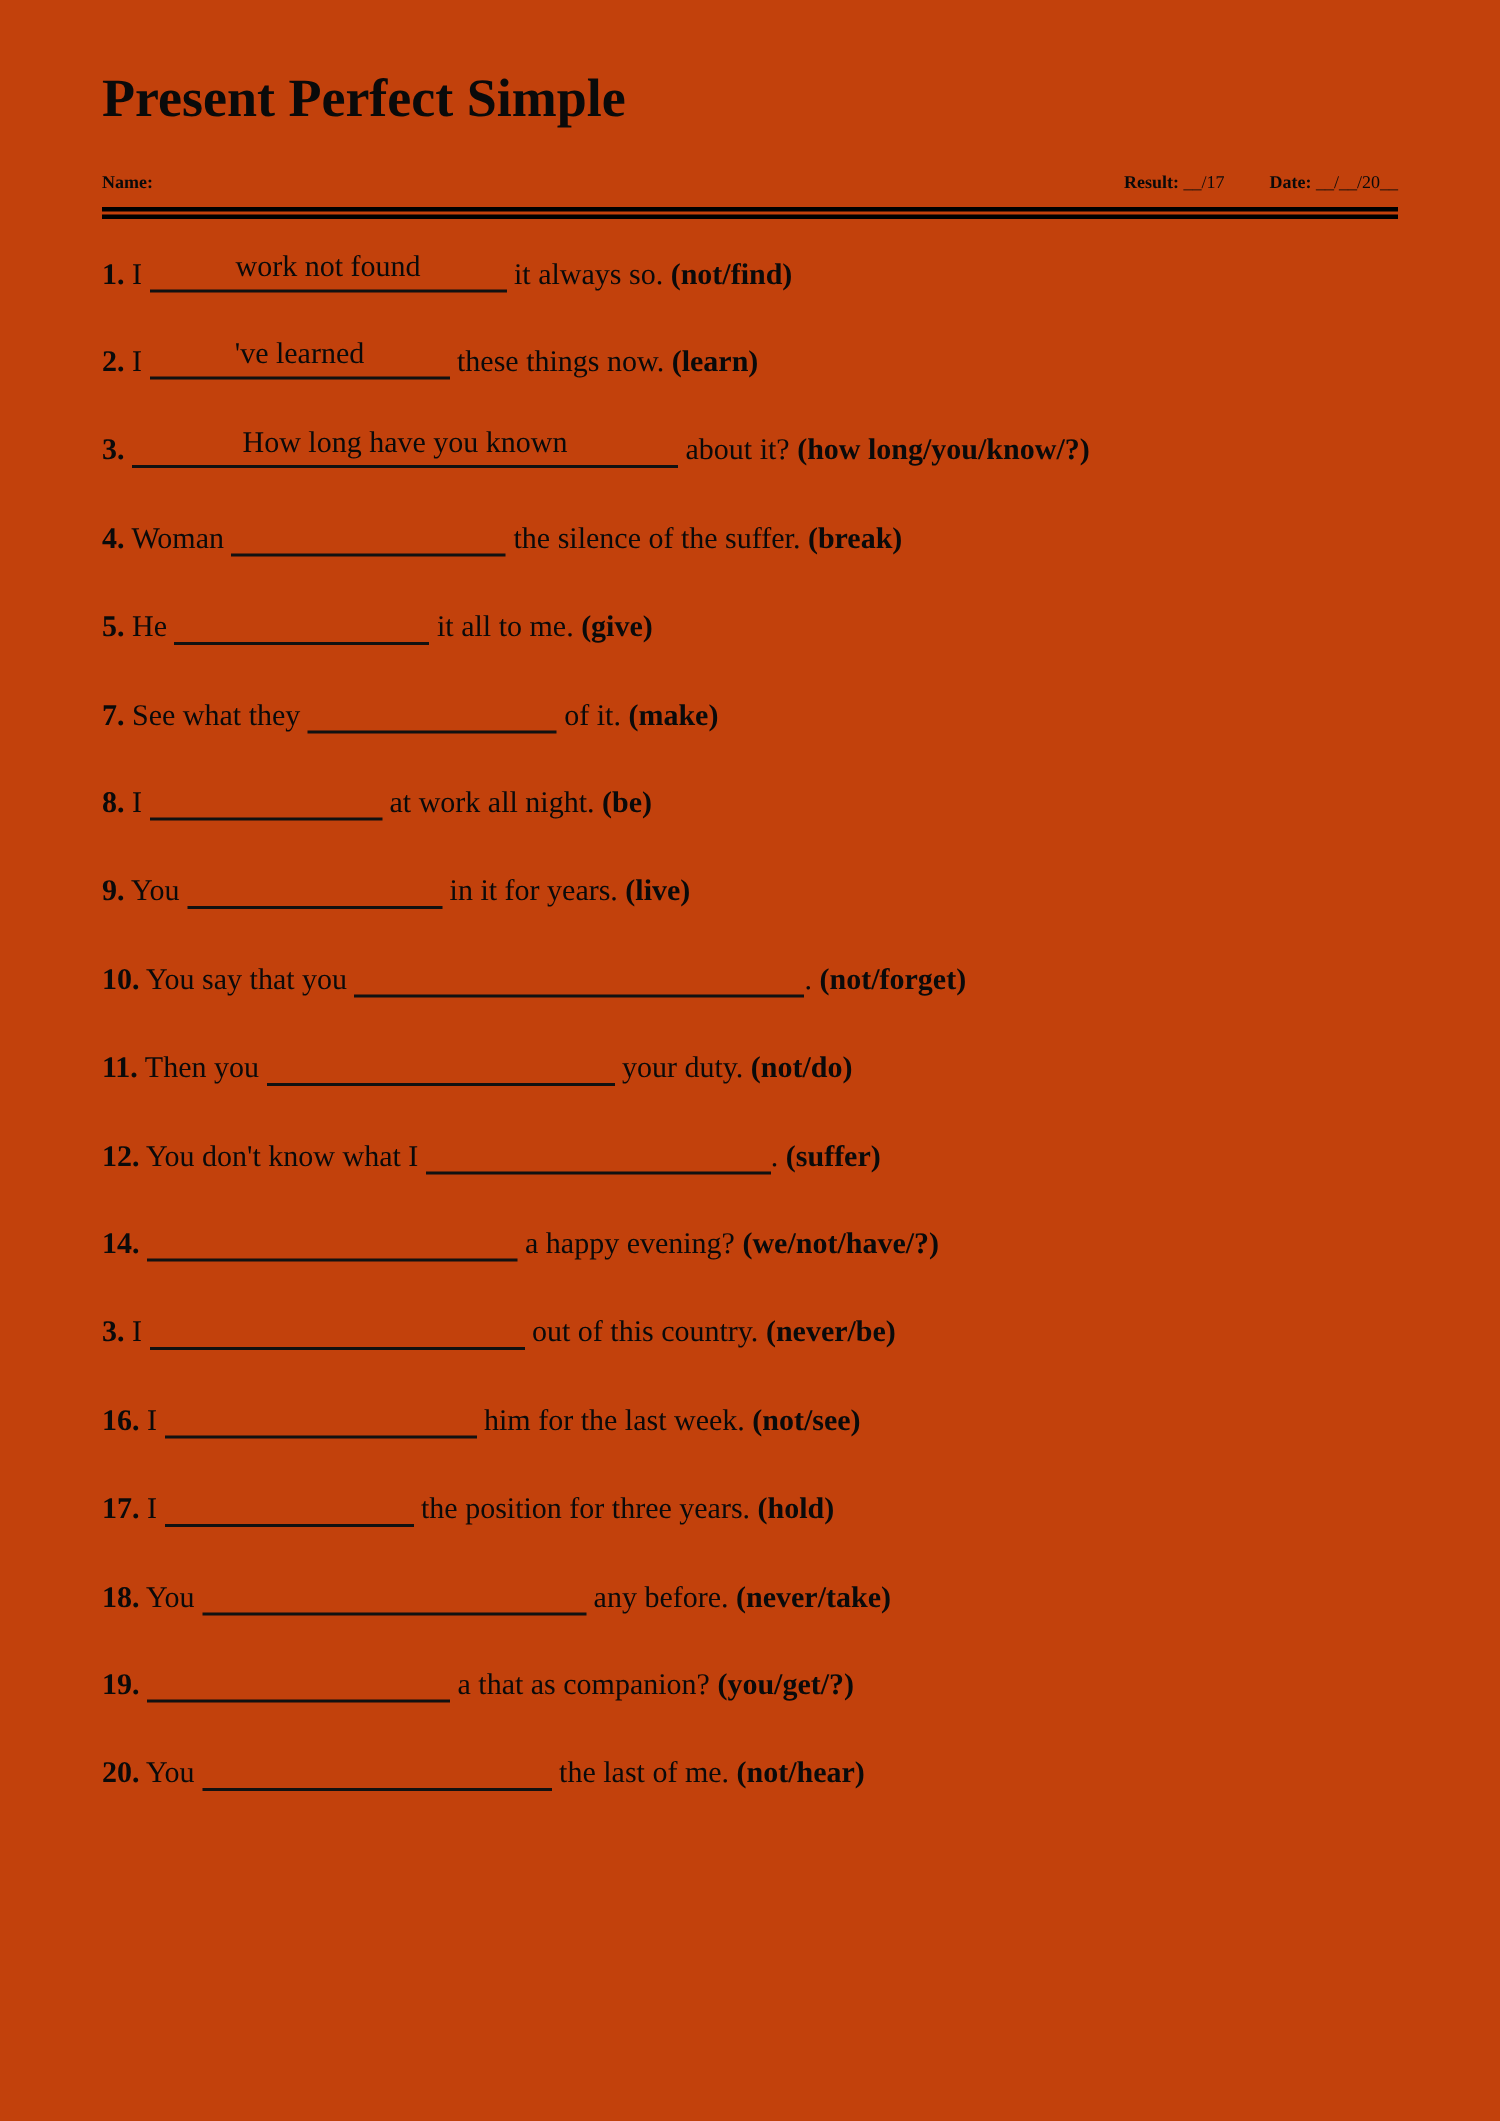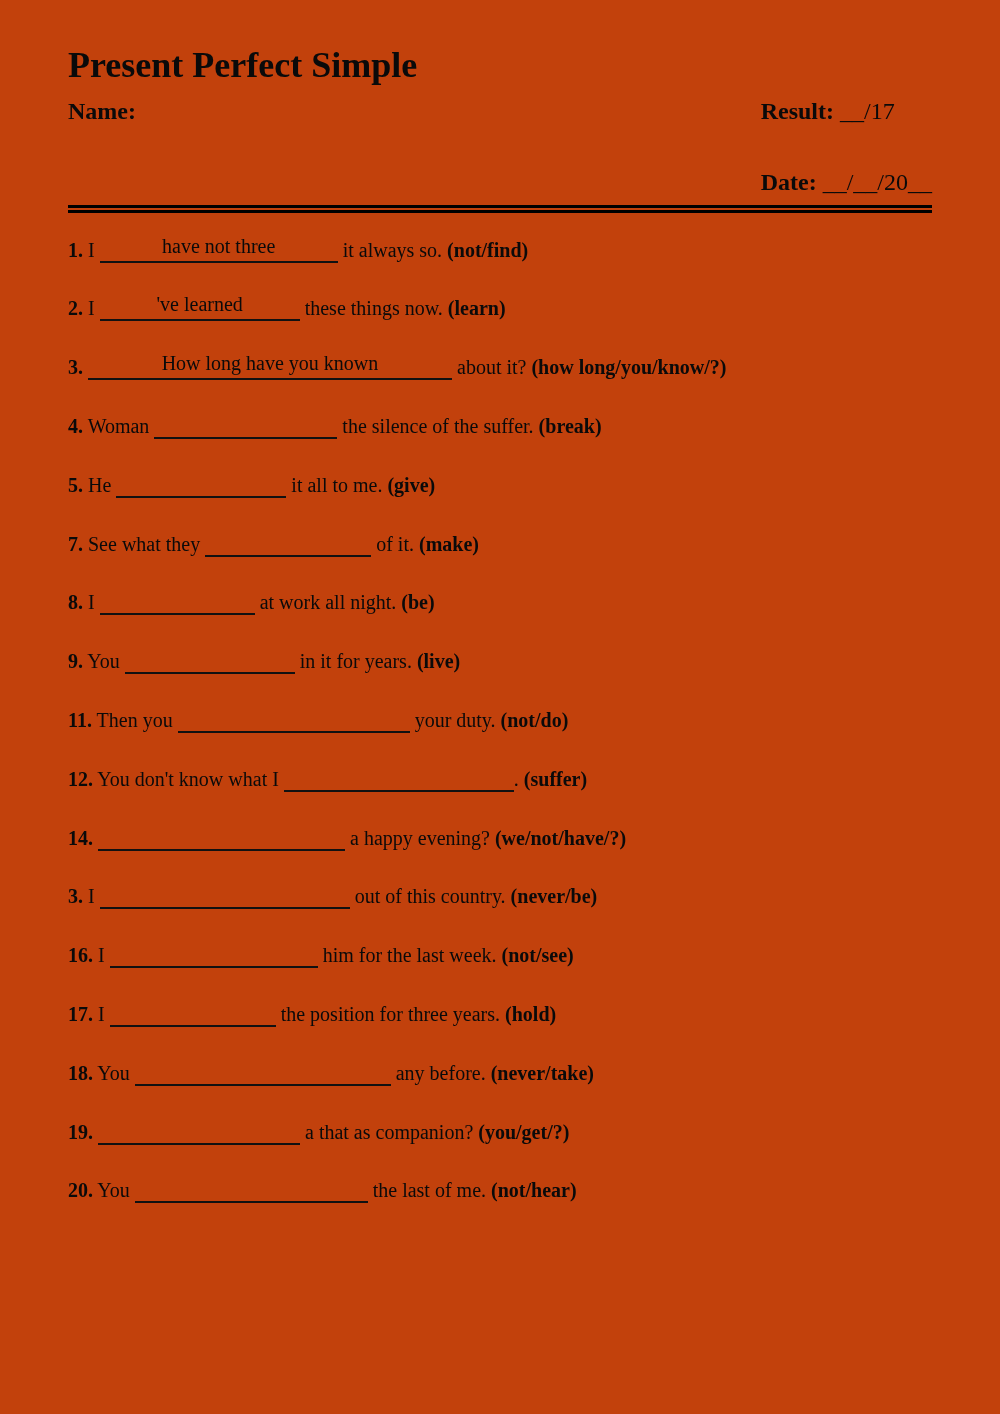--- a/index.html
+++ b/index.html
@@ -23,28 +23,27 @@
     font-size: 36px;
     font-weight: bold;
     letter-spacing: 0px;
     line-height: 1.1;
     margin: 0;
   }
   .meta-row {
     display: flex;
     justify-content: space-between;
     align-items: baseline;
-    margin-top: 12px;
-    font-size: 24px;
+    margin-top: 28px;
+    font-size: 12px;
   }
   .meta-right {
     display: flex;
     align-items: baseline;
-    gap: 44px;
-    flex-direction: column;
+    gap: 30px;
   }
   .lbl { font-weight: bold; }
   .val { font-weight: normal; }
   .meta-group { white-space: nowrap; }
   .header-rule {
     margin-top: 9px;
     height: 2px;
     border-top: 3px solid #000;
     border-bottom: 3px solid #000;
   }
@@ -80,28 +79,29 @@
     <span class="lbl meta-group">Name:</span>
     <span class="meta-right">
       <span class="meta-group"><span class="lbl">Result:</span>&nbsp;<span class="val">__/17</span></span>
       <span class="meta-group"><span class="lbl">Date:</span>&nbsp;<span class="val">__/__/20__</span></span>
     </span>
   </div>
 
   <div class="header-rule"></div>
 
   <div class="exercise-list">
-      <div class="row"><span class="num">1.</span> <span>I</span> <span class="blank" style="width: 238px;"><span>have not three</span></span> <span>it always so.</span> <span class="hint">(not/find)</span></div>
+      <div class="row"><span class="num">1.</span> <span>I</span> <span class="blank" style="width: 238px;"><span>work not found</span></span> <span>it always so.</span> <span class="hint">(not/find)</span></div>
       <div class="row"><span class="num">2.</span> <span>I</span> <span class="blank" style="width: 200px;"><span>'ve learned</span></span> <span>these things now.</span> <span class="hint">(learn)</span></div>
       <div class="row"><span class="num">3.</span> <span class="blank" style="width: 364px;"><span>How long have you known</span></span> <span>about it?</span> <span class="hint">(how long/you/know/?)</span></div>
       <div class="row"><span class="num">4.</span> <span>Woman</span> <span class="blank" style="width: 183px;"></span> <span>the silence of the suffer.</span> <span class="hint">(break)</span></div>
       <div class="row"><span class="num">5.</span> <span>He</span> <span class="blank" style="width: 170px;"></span> <span>it all to me.</span> <span class="hint">(give)</span></div>
       <div class="row"><span class="num">7.</span> <span>See what they</span> <span class="blank" style="width: 166px;"></span> <span>of it.</span> <span class="hint">(make)</span></div>
       <div class="row"><span class="num">8.</span> <span>I</span> <span class="blank" style="width: 155px;"></span> <span>at work all night.</span> <span class="hint">(be)</span></div>
       <div class="row"><span class="num">9.</span> <span>You</span> <span class="blank" style="width: 170px;"></span> <span>in it for years.</span> <span class="hint">(live)</span></div>
+      <div class="row"><span class="num">10.</span> <span>You say that you</span> <span class="blank" style="width: 300px;"></span><span>.</span> <span class="hint">(not/forget)</span></div>
       <div class="row"><span class="num">11.</span> <span>Then you</span> <span class="blank" style="width: 232px;"></span> <span>your duty.</span> <span class="hint">(not/do)</span></div>
       <div class="row"><span class="num">12.</span> <span>You don't know what I</span> <span class="blank" style="width: 230px;"></span><span>.</span> <span class="hint">(suffer)</span></div>
       <div class="row"><span class="num">14.</span> <span class="blank" style="width: 247px;"></span> <span>a happy evening?</span> <span class="hint">(we/not/have/?)</span></div>
       <div class="row"><span class="num">3.</span> <span>I</span> <span class="blank" style="width: 250px;"></span> <span>out of this country.</span> <span class="hint">(never/be)</span></div>
       <div class="row"><span class="num">16.</span> <span>I</span> <span class="blank" style="width: 208px;"></span> <span>him for the last week.</span> <span class="hint">(not/see)</span></div>
       <div class="row"><span class="num">17.</span> <span>I</span> <span class="blank" style="width: 166px;"></span> <span>the position for three years.</span> <span class="hint">(hold)</span></div>
       <div class="row"><span class="num">18.</span> <span>You</span> <span class="blank" style="width: 256px;"></span> <span>any before.</span> <span class="hint">(never/take)</span></div>
       <div class="row"><span class="num">19.</span> <span class="blank" style="width: 202px;"></span> <span>a that as companion?</span> <span class="hint">(you/get/?)</span></div>
       <div class="row"><span class="num">20.</span> <span>You</span> <span class="blank" style="width: 233px;"></span> <span>the last of me.</span> <span class="hint">(not/hear)</span></div>
     </div>

